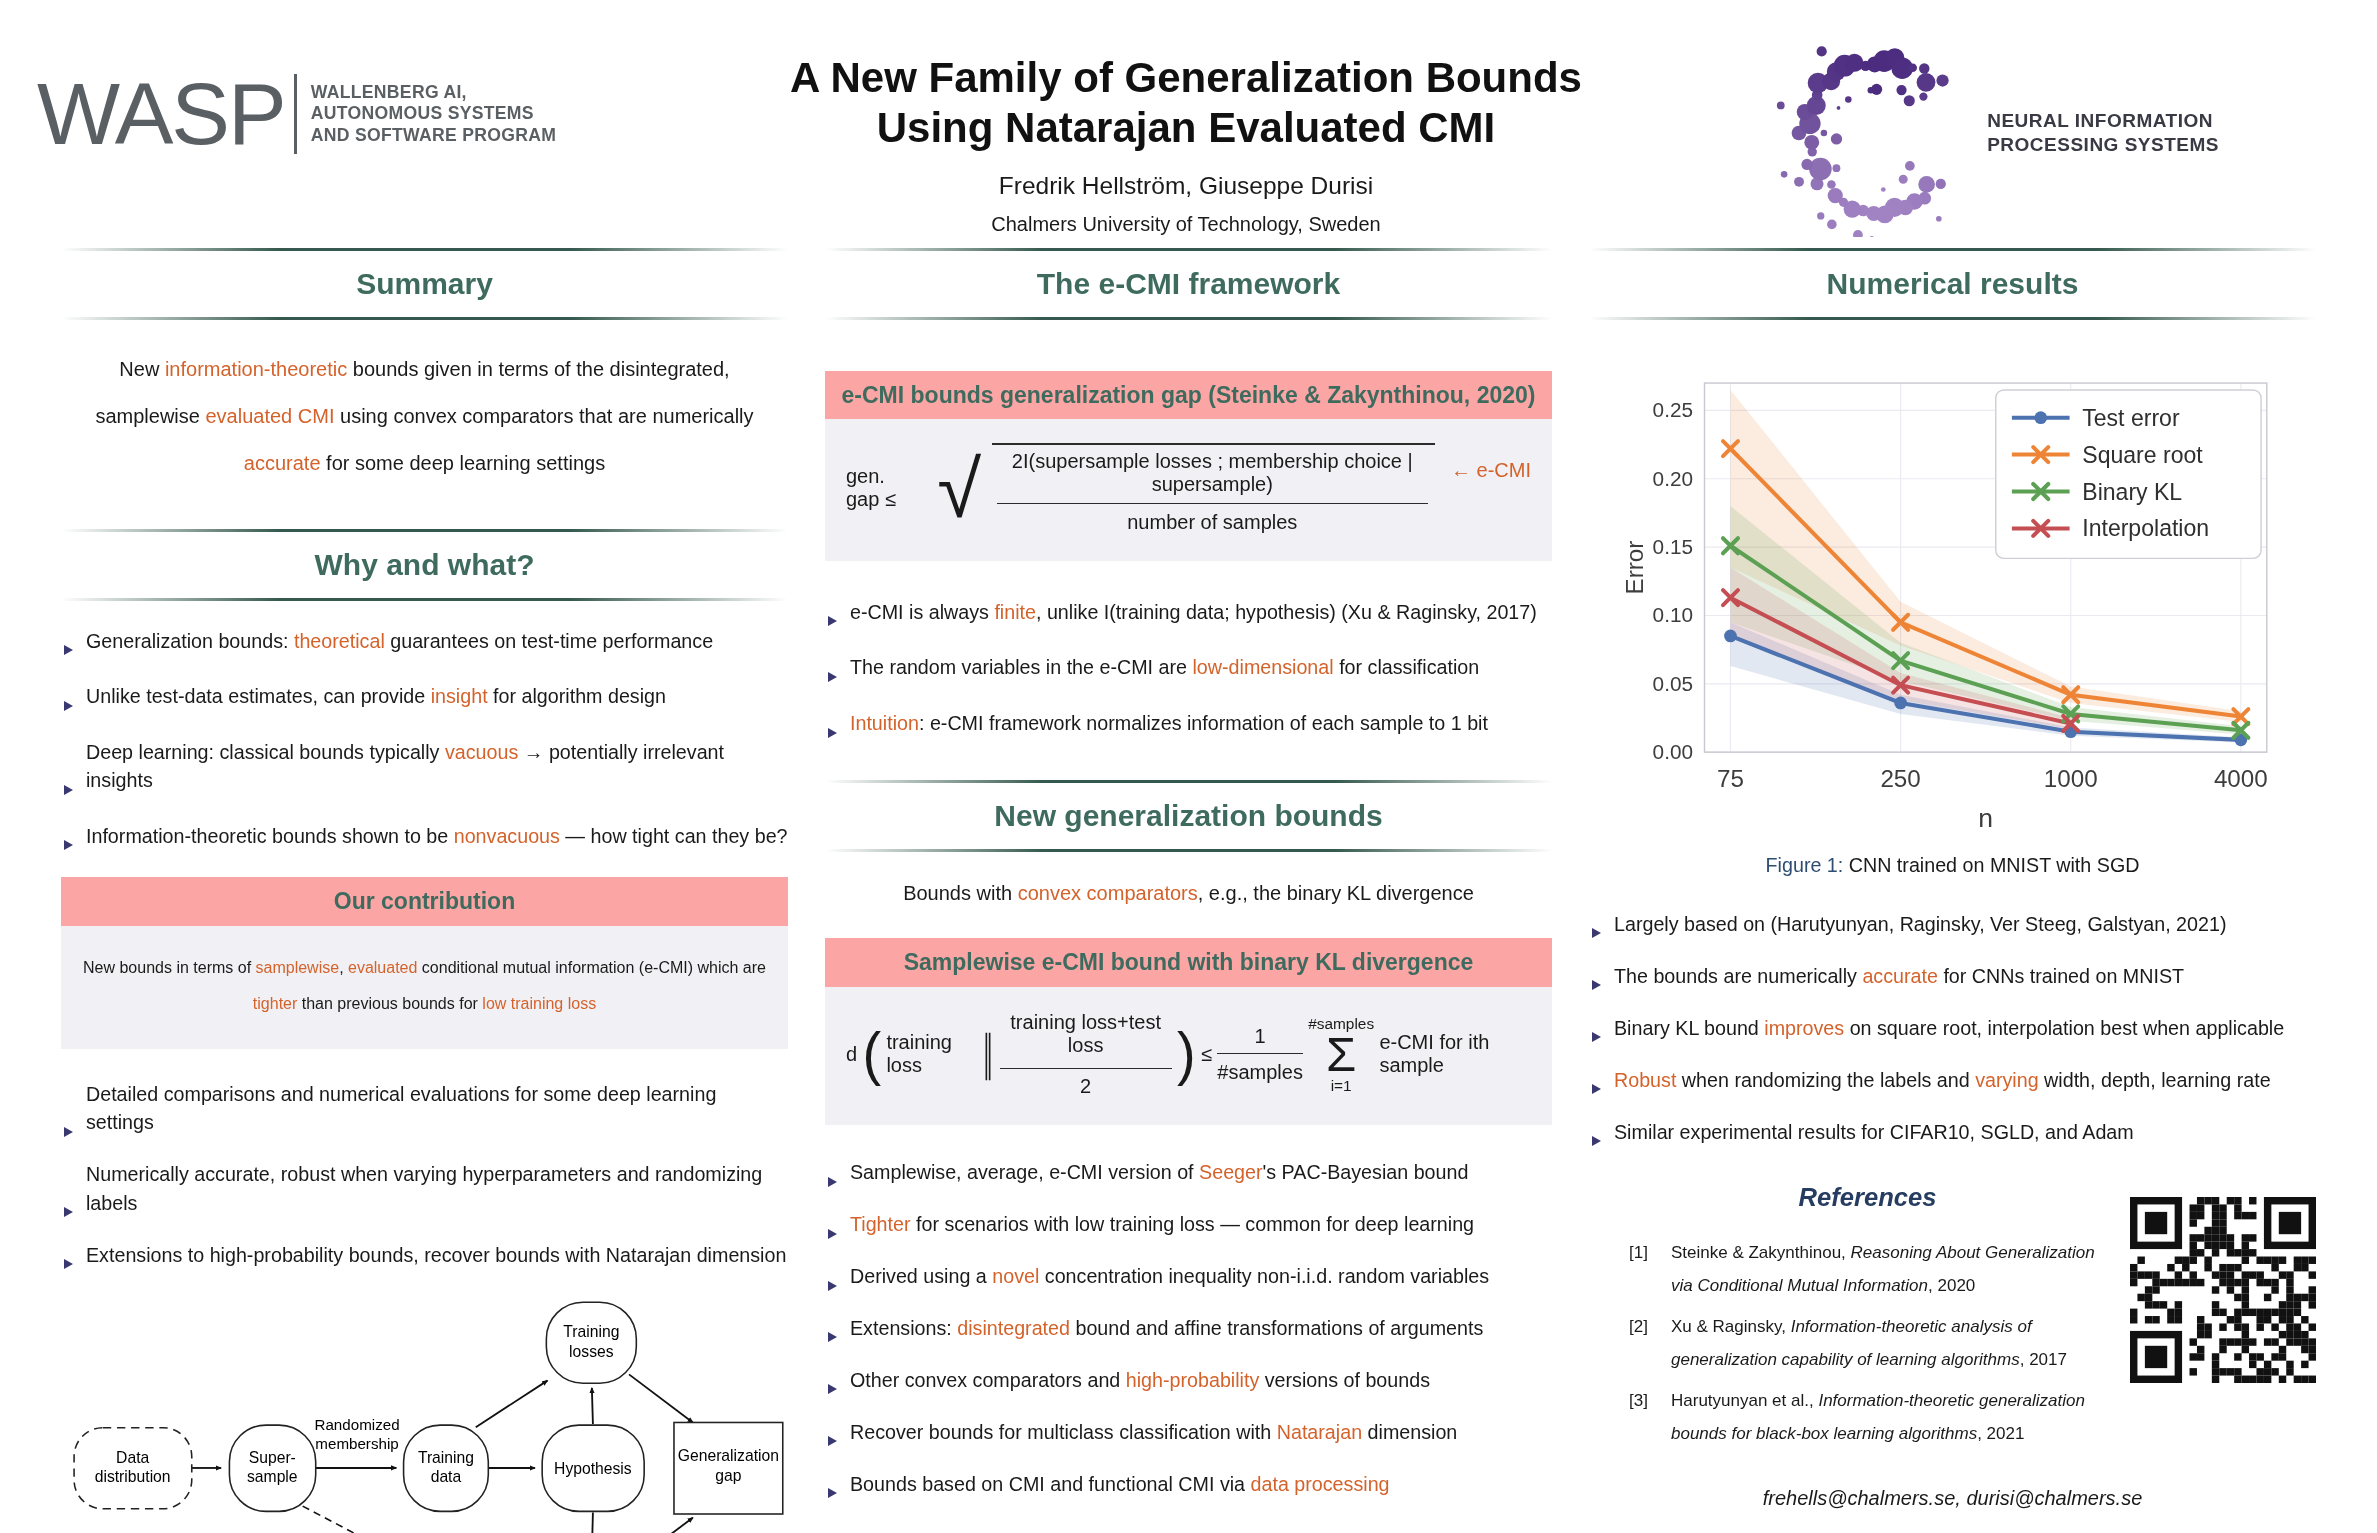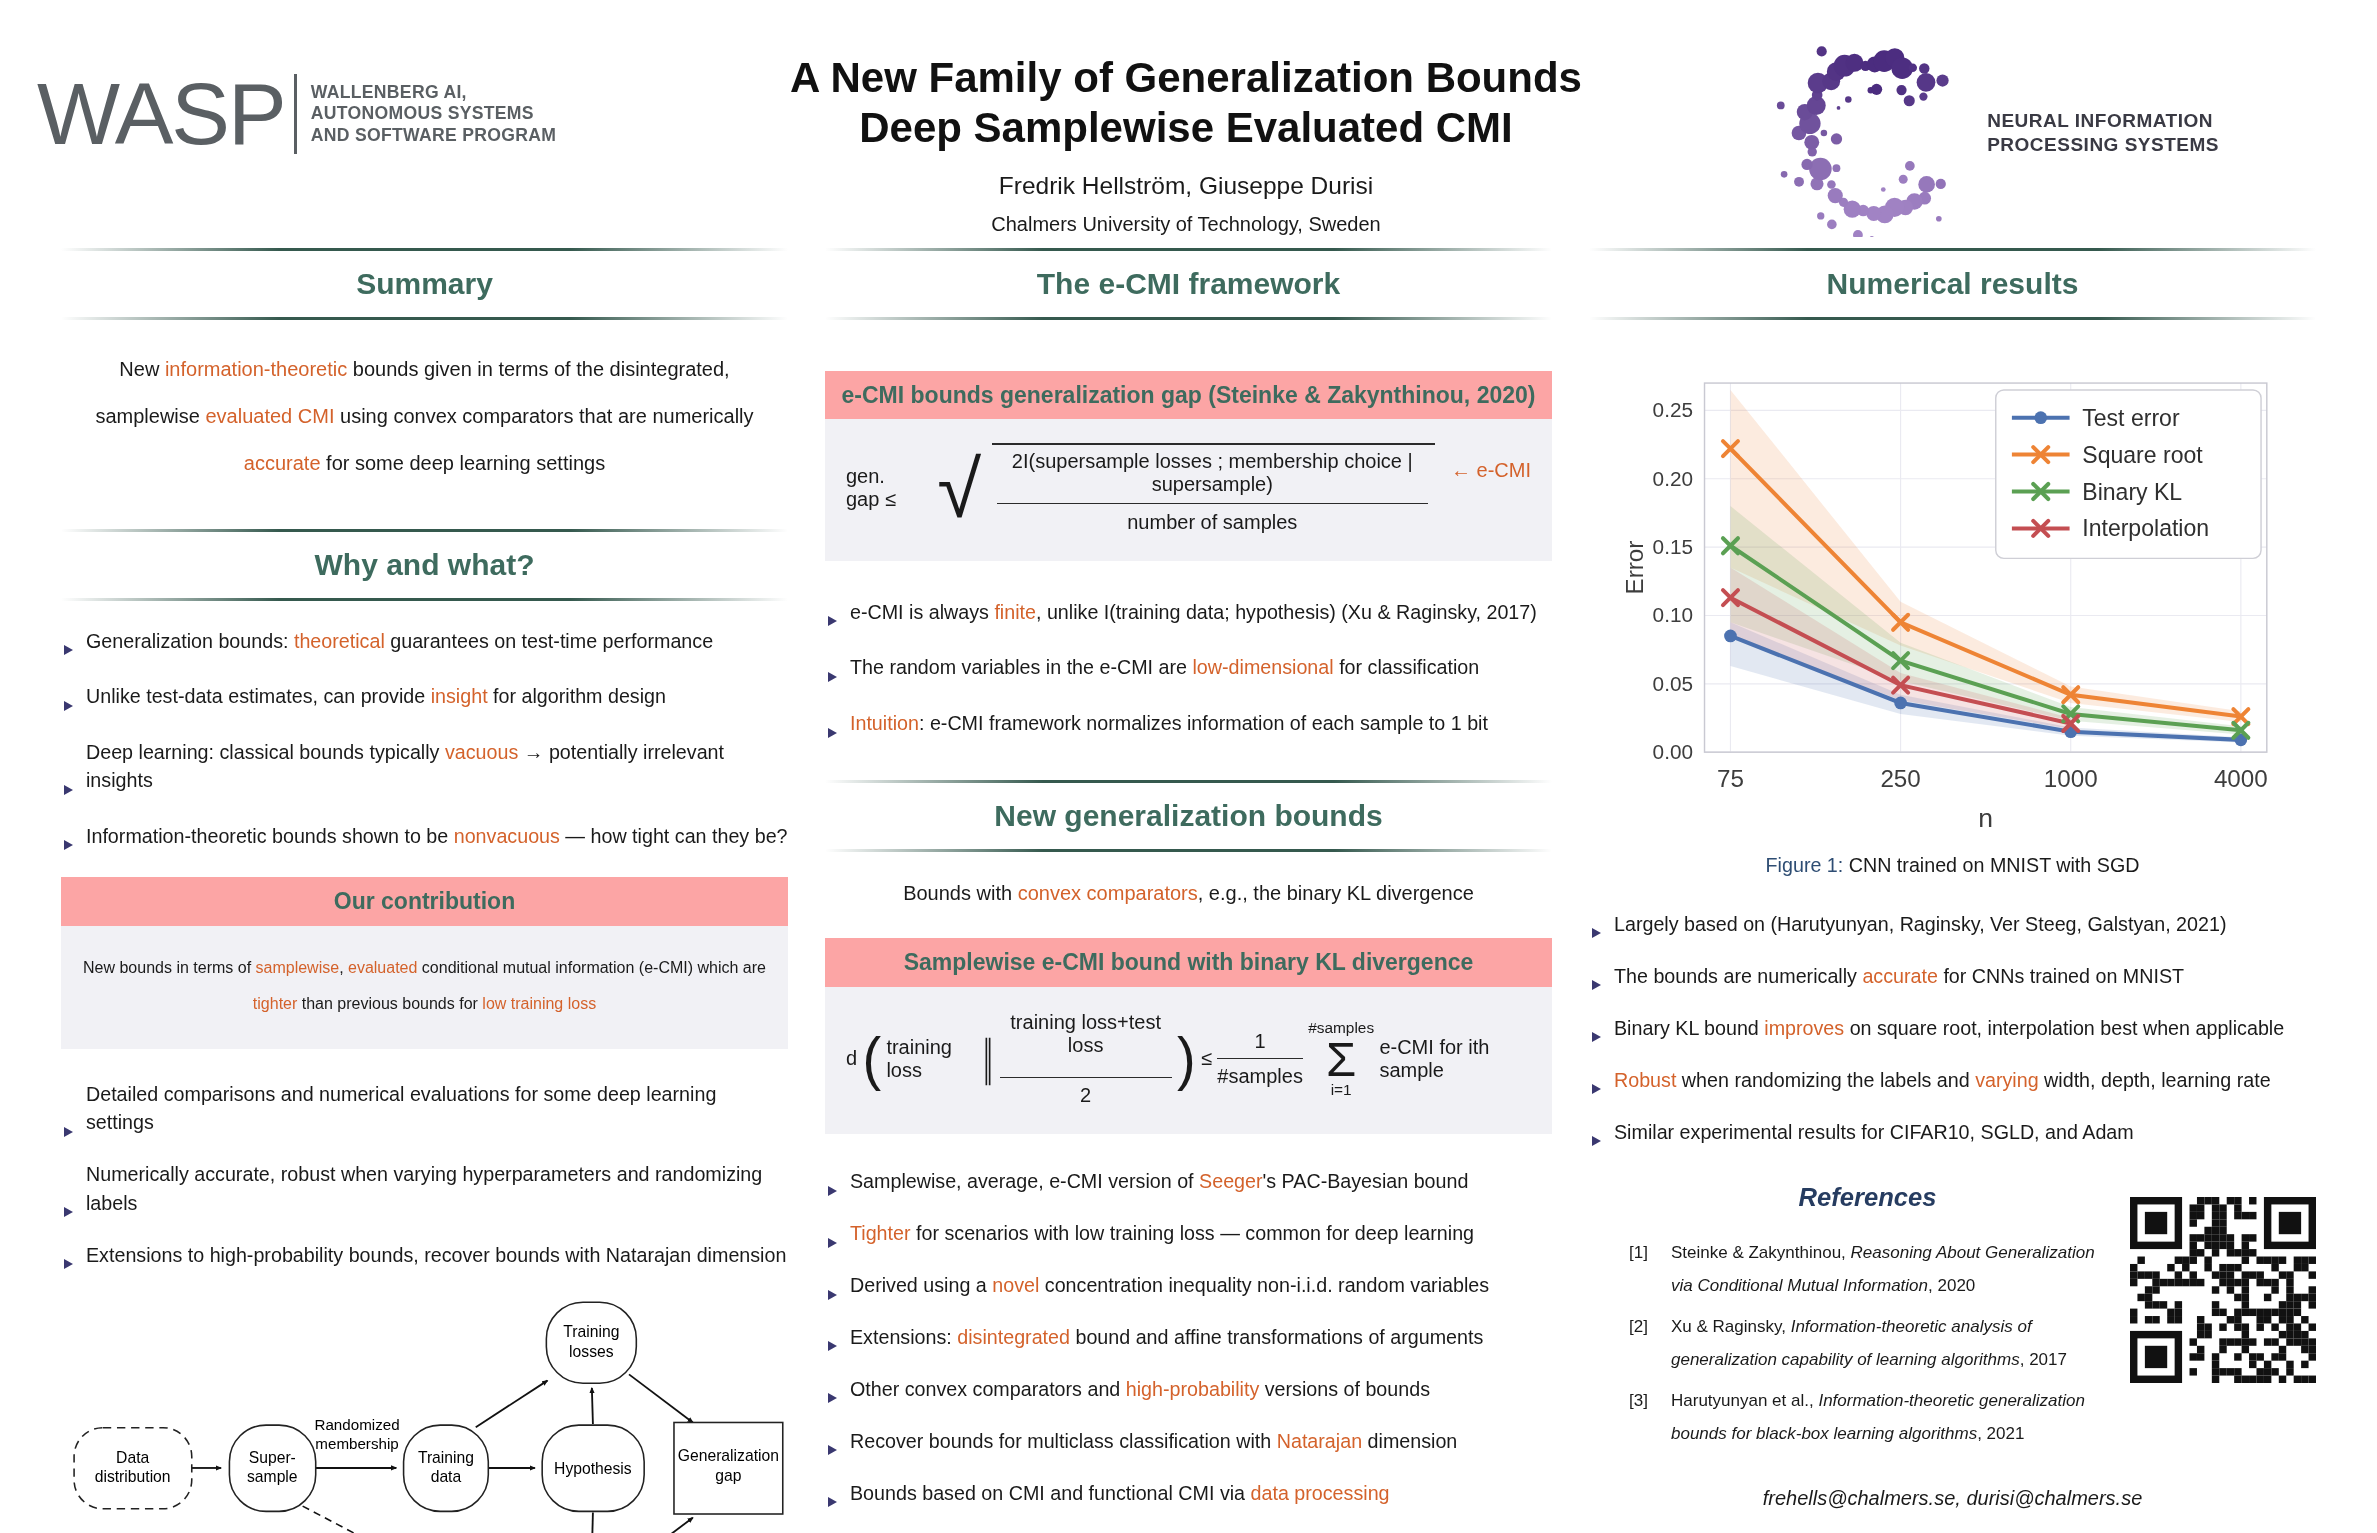--- a/index.html
+++ b/index.html
@@ -79,21 +79,21 @@
     <span class="wasp-div"></span>
     <span class="wasp-text">
       <span>WALLENBERG AI,</span><br>
       <span>AUTONOMOUS SYSTEMS</span><br>
       <span>AND SOFTWARE PROGRAM</span>
     </span>
   </div>
   <div class="titleblock">
     <div class="title">
       <div>A New Family of Generalization Bounds</div>
-      <div>Deep Samplewise Evaluated CMI</div>
+      <div>Using Natarajan Evaluated CMI</div>
     </div>
     <div class="authors">Fredrik Hellström, Giuseppe Durisi</div>
     <div class="affil">Chalmers University of Technology, Sweden</div>
   </div>
   <div class="neurips">
     <svg id="neurips-swirl" width="208" height="208" viewBox="0 0 450 450">
         <circle cx="356.4374090802892" cy="335.28908148216794" r="11.073018238181248" fill="rgb(146,115,184)"></circle>
         <circle cx="325.89557788580316" cy="336.18562823169765" r="18.016982681045192" fill="rgb(150,120,187)"></circle>
         <circle cx="289.607153415805" cy="296.1962515238114" r="10.538646840963338" fill="rgb(150,120,187)"></circle>
         <circle cx="321.72059270511636" cy="366.0220749489907" r="13.658109977142885" fill="rgb(153,123,190)"></circle>
@@ -311,21 +311,21 @@
 
     <div class="graybox">
       <div class="graybox-head">Samplewise e-CMI bound with binary KL divergence</div>
       <div class="graybox-body">
         <div class="formula" style="gap:5.3px;">
           <span>d</span>
           <span class="bp">(</span>
           <span>training loss</span>
           <span class="dbar">∥</span>
           <span class="frac">
-            <span class="f-num" style="display:block;border-bottom:1.6px solid #2b2b2b;padding-bottom:20px;">training loss+test loss</span>
+            <span class="f-num" style="display:block;border-bottom:1.6px solid #2b2b2b;padding-bottom:11px;">training loss+test loss</span>
             <span class="f-den" style="display:block;">2</span>
           </span>
           <span class="bp">)</span>
           <span>≤</span>
           <span class="frac">
             <span class="f-num" style="display:block;border-bottom:1.6px solid #2b2b2b;padding-bottom:5.3px;">1</span>
             <span class="f-den" style="display:block;">#samples</span>
           </span>
           <span class="sum">
             <span class="sum-top">#samples</span>

